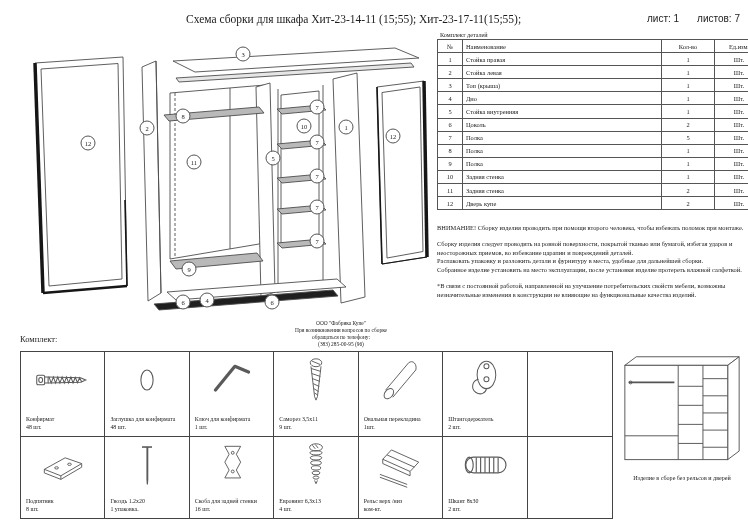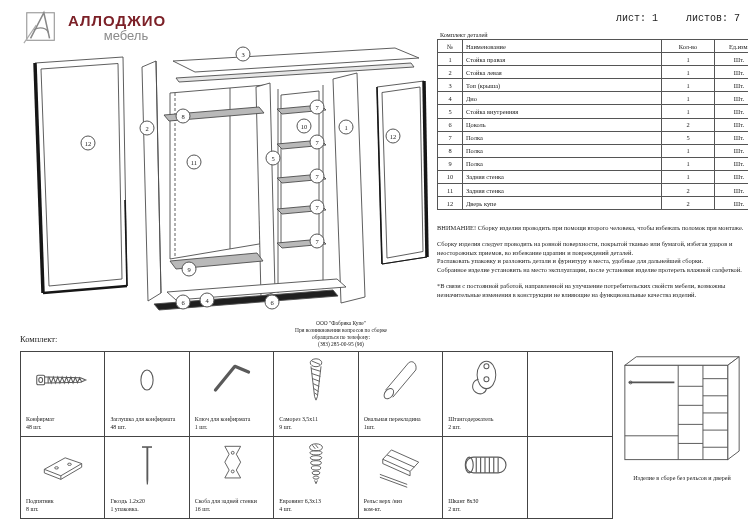--- a/index.html
+++ b/index.html
@@ -7,22 +7,22 @@
         font-family:"Liberation Serif",serif;color:#1c1c1c;margin:0 auto;}
 
   
   .logo{position:absolute;left:22px;top:8px;display:flex;gap:8px;align-items:center;}
   .logo-mark{width:38px;height:38px;}
   .brand-name{font-family:"Liberation Sans",sans-serif;font-weight:bold;font-size:15px;
               letter-spacing:1px;color:#7c2128;}
   .brand-sub{font-family:"Liberation Sans",sans-serif;font-size:13px;color:#8a8a8a;
              text-align:right;padding-right:18px;margin-top:-1px;}
   .doc-title{position:absolute;left:186px;top:11px;font-size:11.5px;line-height:1.4;width:400px;}
-  .sheet-info{position:absolute;right:8px;top:13px;font-family:Liberation Mono, monospace;
-              font-size:10px;display:flex;gap:28px;}
+  .sheet-info{position:absolute;right:8px;top:13px;font-family:Liberation Sans, sans-serif;
+              font-size:10px;display:flex;gap:18px;}
 
   
   .diagram-svg{position:absolute;left:15px;top:45px;width:425px;height:300px;}
   .callout-layer{position:absolute;left:0;top:0;width:748px;height:527px;pointer-events:none;}
   .callout{position:absolute;width:13px;height:13px;border:1px solid #555;border-radius:50%;
            background:#fff;font-size:6.5px;display:flex;align-items:center;justify-content:center;
            transform:translate(-50%,-50%);}
 
   
   .parts-caption{position:absolute;left:440px;top:31px;font-size:6.2px;}
@@ -61,36 +61,23 @@
   .assembled svg{width:130px;height:120px;display:block;}
   .assembled-caption{font-size:6.1px;text-align:center;margin-top:3px;}
 
   .hidden-defs{position:absolute;width:0;height:0;overflow:hidden;}
 </style>
 </head>
 <body>
 
 <div class="page">
 
-  <div class="logo">
-    <svg class="logo-mark" viewBox="0 0 40 40">
-      <g fill="none" stroke="#999" stroke-width="1.2">
-        <rect x="5" y="5" width="29" height="29"></rect>
-        <path d="M9,32 L23,5 L29,32" stroke="#888" stroke-width="1.6"></path>
-        <path d="M12,23 C19,19 26,21 28,26" stroke="#888" stroke-width="1.4"></path>
-        <line x1="2" y1="37" x2="15" y2="18" stroke="#aaa"></line>
-      </g>
-    </svg>
-    <div class="brand-text">
-      <div class="brand-name">АЛЛОДЖИО</div>
-      <div class="brand-sub">мебель</div>
-    </div>
-  </div>
 
   <div class="doc-title">
+    <div>Схема сборки для шкафа Хит-23-14-11 (15;55); Хит-23-17-11(15;55);</div>
   </div>
 
   <div class="sheet-info">
     <span>лист: 1</span>
     <span>листов: 7</span>
   </div>
 
   <svg class="diagram-svg" viewBox="0 0 425 300">
     <g stroke="#4d4d4d" stroke-width="0.9" fill="none">
 

